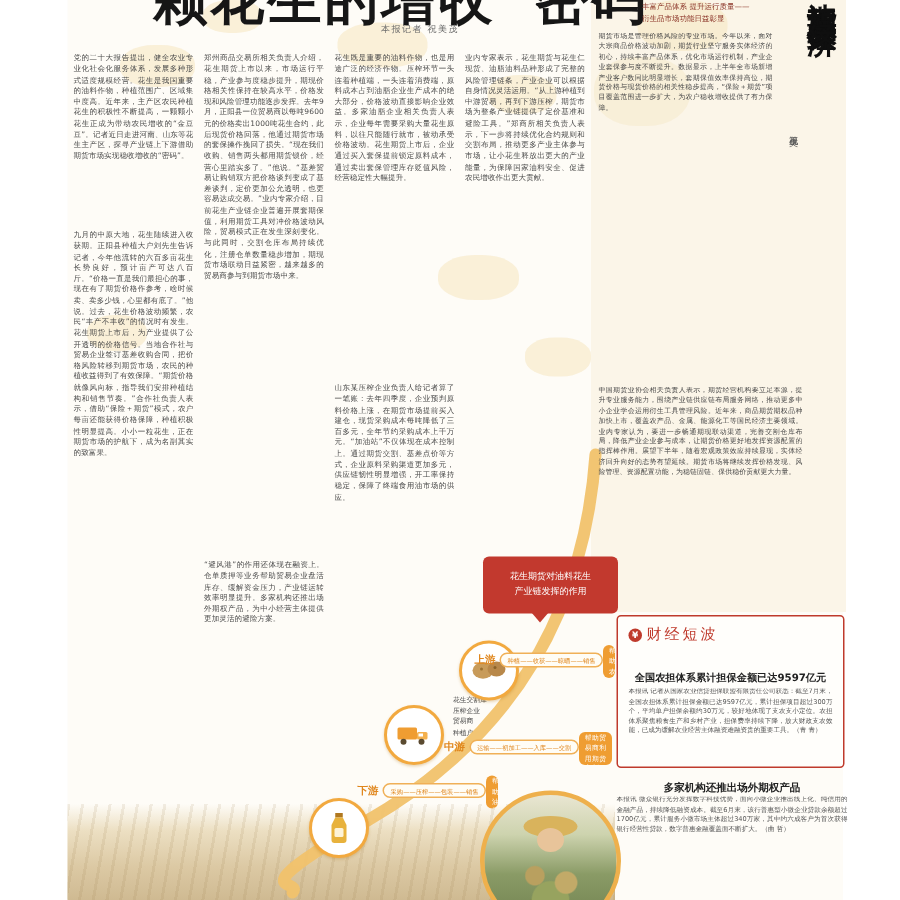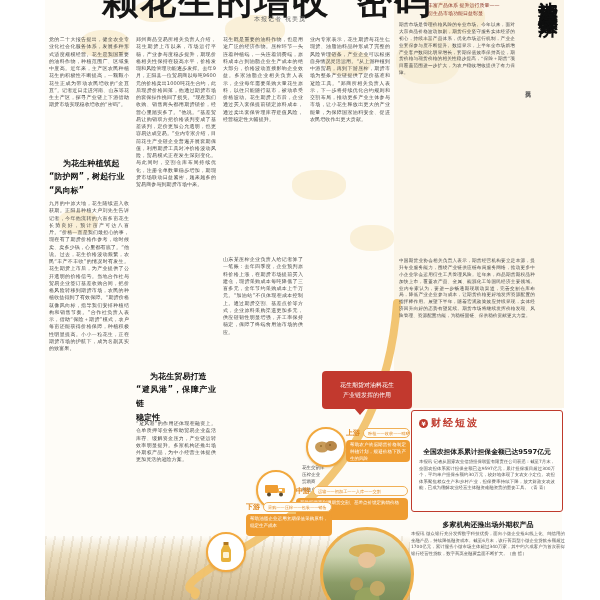--- a/index.html
+++ b/index.html
@@ -23,21 +23,21 @@
   .subhead .ind{padding-left:14px;}
   .sliver{left:302px;top:464px;width:30px;height:58px;font-size:4.5px;line-height:1.6;color:#4a4a4a;}
   
   .callout{left:322px;top:371px;width:90px;height:38px;background:#c2392e;border-radius:4px;
            color:#fff;font-size:6px;line-height:1.6;display:flex;flex-direction:column;
            align-items:center;justify-content:center;text-align:center;}
   .callout .tail{position:absolute;left:32px;bottom:-6px;width:0;height:0;
            border-left:6px solid transparent;border-right:6px solid transparent;border-top:7px solid #c2392e;}
   .chain-circle{width:36px;height:36px;border-radius:50%;background:#fff;border:2px solid #f2a93f;
            box-shadow:0 1px 2px rgba(180,120,20,.3);display:flex;align-items:center;justify-content:center;}
-  .rowwrap{display:flex;flex-direction:column;justify-content:flex-end;}
+  .rowwrap{display:flex;flex-direction:row;justify-content:flex-end;}
   .rowline{display:flex;align-items:center;gap:3px;}
   .stage-label{font-size:7px;font-weight:bold;color:#e0861c;white-space:nowrap;}
   .pill{flex:1;border:1px solid #f0b057;border-radius:8px;background:#fffdf6;color:#e0861c;
         font-size:4.2px;padding:1.5px 4px;white-space:nowrap;overflow:hidden;}
   .note{margin-top:2px;background:#ef9d32;border-radius:4px;color:#fff;font-size:4.5px;
         line-height:1.5;padding:2px 4px;height:18px;overflow:hidden;text-align:justify;}
   .farmer{left:320px;top:527px;width:88px;height:88px;border-radius:50%;border:3px solid #eeb04c;
           overflow:hidden;background:linear-gradient(180deg,#e9e6d2 0%,#cdd3ae 30%,#8a9b66 60%,#6f7f4e 100%);}
   .farmer .hat{position:absolute;left:26px;top:14px;width:36px;height:14px;background:#d9b35c;border-radius:50%;}
   .farmer .face{position:absolute;left:35px;top:22px;width:18px;height:16px;background:#e8c49a;border-radius:50%;}
@@ -55,21 +55,21 @@
   .rbody{color:#474747;font-size:4.6px;line-height:1.5;text-align:justify;overflow:hidden;letter-spacing:.1px;}
   .vtitle{left:537px;top:-14px;height:245px;writing-mode:vertical-rl;font-size:19.5px;font-weight:900;
           color:#0f0f0f;letter-spacing:1.5px;line-height:1.1;}
   .vbyline{left:523px;top:86px;writing-mode:vertical-rl;font-size:6px;color:#555;}
   
   .briefs-box{left:411px;top:410px;width:152px;height:102px;border:1.5px solid #bf3a2c;border-radius:3px;
               background:#fffefb;padding:5px 7px;box-sizing:border-box;}
   .briefs-head{display:flex;align-items:center;gap:3px;}
   .coin{width:9px;height:9px;border-radius:50%;background:#bf3a2c;color:#fff;font-size:6px;
         display:flex;align-items:center;justify-content:center;font-weight:bold;}
-  .briefs-title{font-size:10px;font-weight:bold;color:#bf3a2c;letter-spacing:2px;}
+  .briefs-title{font-size:10px;font-weight:normal;color:#bf3a2c;letter-spacing:2px;}
   .brief-h{font-size:6.8px;font-weight:bold;color:#222;text-align:center;margin:17px 0 2px;}
   .brief-b{font-size:4.4px;color:#555;line-height:1.5;text-align:justify;overflow:hidden;height:62px;}
   .news2-title{left:413px;top:520px;width:150px;text-align:center;font-size:7px;font-weight:bold;color:#222;}
   .news2-body{left:411px;top:531px;width:154px;height:69px;font-size:4.4px;color:#555;
               line-height:1.5;text-align:justify;overflow:hidden;}
   svg{display:block;}
 </style>
 </head>
 <body>
 
@@ -88,35 +88,25 @@
 
 <div class="abs headline">颗花生的增收“密码”</div>
 <div class="abs byline">本报记者 祝美茂</div>
 
 <div class="abs field">
     <div class="rows-tex"></div>
   </div>
 
 <div class="abs col" style="left:49px;">
   <div class="tblock" style="height:118px;">党的二十大报告提出，健全农业专业化社会化服务体系，发展多种形式适度规模经营。花生是我国重要的油料作物，种植范围广、区域集中度高。近年来，主产区农民种植花生的积极性不断提高，一颗颗小花生正成为带动农民增收的“金豆豆”。记者近日走进河南、山东等花生主产区，探寻产业链上下游借助期货市场实现稳收增收的“密码”。</div>
-  <div class="subhead">
-    <div class="ind">为花生种植筑起</div>
-    <div>“防护网”，树起行业</div>
-    <div>“风向标”</div>
-  </div>
   <div class="tblock" style="height:340px;">九月的中原大地，花生陆续进入收获期。正阳县种植大户刘先生告诉记者，今年他流转的六百多亩花生长势良好，预计亩产可达八百斤。“价格一直是我们最担心的事，现在有了期货价格作参考，啥时候卖、卖多少钱，心里都有底了。”他说。过去，花生价格波动频繁，农民“丰产不丰收”的情况时有发生。花生期货上市后，为产业提供了公开透明的价格信号。当地合作社与贸易企业签订基差收购合同，把价格风险转移到期货市场，农民的种植收益得到了有效保障。“期货价格就像风向标，指导我们安排种植结构和销售节奏。”合作社负责人表示，借助“保险＋期货”模式，农户每亩还能获得价格保障，种植积极性明显提高。小小一粒花生，正在期货市场的护航下，成为名副其实的致富果。</div>
 </div>
 
 <div class="abs col" style="left:136px;">
   <div class="tblock" style="height:338px;">郑州商品交易所相关负责人介绍，花生期货上市以来，市场运行平稳，产业参与度稳步提升，期现价格相关性保持在较高水平，价格发现和风险管理功能逐步发挥。去年9月，正阳县一位贸易商以每吨9600元的价格卖出1000吨花生合约，此后现货价格回落，他通过期货市场的套保操作挽回了损失。“现在我们收购、销售两头都用期货锁价，经营心里踏实多了。”他说。“基差贸易让购销双方把价格谈判变成了基差谈判，定价更加公允透明，也更容易达成交易。”业内专家介绍，目前花生产业链企业普遍开展套期保值，利用期货工具对冲价格波动风险，贸易模式正在发生深刻变化。与此同时，交割仓库布局持续优化，注册仓单数量稳步增加，期现货市场联动日益紧密，越来越多的贸易商参与到期货市场中来。</div>
-  <div class="subhead">
-    <div class="ind">为花生贸易打造</div>
-    <div>“避风港”，保障产业链</div>
-    <div>稳定性</div>
-  </div>
   <div class="tblock" style="height:118px;">“避风港”的作用还体现在融资上。仓单质押等业务帮助贸易企业盘活库存、缓解资金压力，产业链运转效率明显提升。多家机构还推出场外期权产品，为中小经营主体提供更加灵活的避险方案。</div>
 </div>
 
 <div class="abs col" style="left:223px;">
   <div class="tblock" style="height:220px;">花生既是重要的油料作物，也是用途广泛的经济作物。压榨环节一头连着种植端，一头连着消费端，原料成本占到油脂企业生产成本的绝大部分，价格波动直接影响企业效益。多家油脂企业相关负责人表示，企业每年需要采购大量花生原料，以往只能随行就市，被动承受价格波动。花生期货上市后，企业通过买入套保提前锁定原料成本，通过卖出套保管理库存贬值风险，经营稳定性大幅提升。</div>
   <div class="tblock" style="height:224px;">山东某压榨企业负责人给记者算了一笔账：去年四季度，企业预判原料价格上涨，在期货市场提前买入建仓，现货采购成本每吨降低了三百多元，全年节约采购成本上千万元。“加油站”不仅体现在成本控制上。通过期货交割、基差点价等方式，企业原料采购渠道更加多元，供应链韧性明显增强，开工率保持稳定，保障了终端食用油市场的供应。</div>
 </div>
 
 <div class="abs col" style="left:310px;height:330px;">
   <div class="tblock" style="height:330px;">业内专家表示，花生期货与花生仁现货、油脂油料品种形成了完整的风险管理链条，产业企业可以根据自身情况灵活运用。“从上游种植到中游贸易，再到下游压榨，期货市场为整条产业链提供了定价基准和避险工具。”郑商所相关负责人表示，下一步将持续优化合约规则和交割布局，推动更多产业主体参与市场，让小花生释放出更大的产业能量，为保障国家油料安全、促进农民增收作出更大贡献。</div>
@@ -172,21 +162,21 @@
   <div class="note">帮助贸易商利用期货交割、基差点价锁定购销价格</div>
 </div>
 
 <div class="abs chain-circle" style="left:206px;top:532px;">
   <svg width="16" height="22" viewBox="0 0 16 22">
     <rect x="5.5" y="1" width="5" height="3" fill="#b07820"></rect>
     <path d="M5.5,4 L10.5,4 L13,9 L13,19 Q13,21 11,21 L5,21 Q3,21 3,19 L3,9 Z" fill="#e8b23c"></path>
     <rect x="5" y="11" width="6" height="6" rx="1" fill="#fdf3d8"></rect>
   </svg>
 </div>
-<div class="abs rowwrap" style="left:246px;top:502px;width:86px;">
+<div class="abs rowwrap" style="left:246px;top:515px;width:86px;">
   <div class="rowline">
     <span class="stage-label">下游</span>
     <span class="pill">采购——压榨——包装——销售</span>
   </div>
   <div class="note">帮助油脂企业运用套期保值采购原料，稳定生产成本</div>
 </div>
 
 <div class="abs farmer">
   <div class="hat"></div>
   <div class="face"></div>

